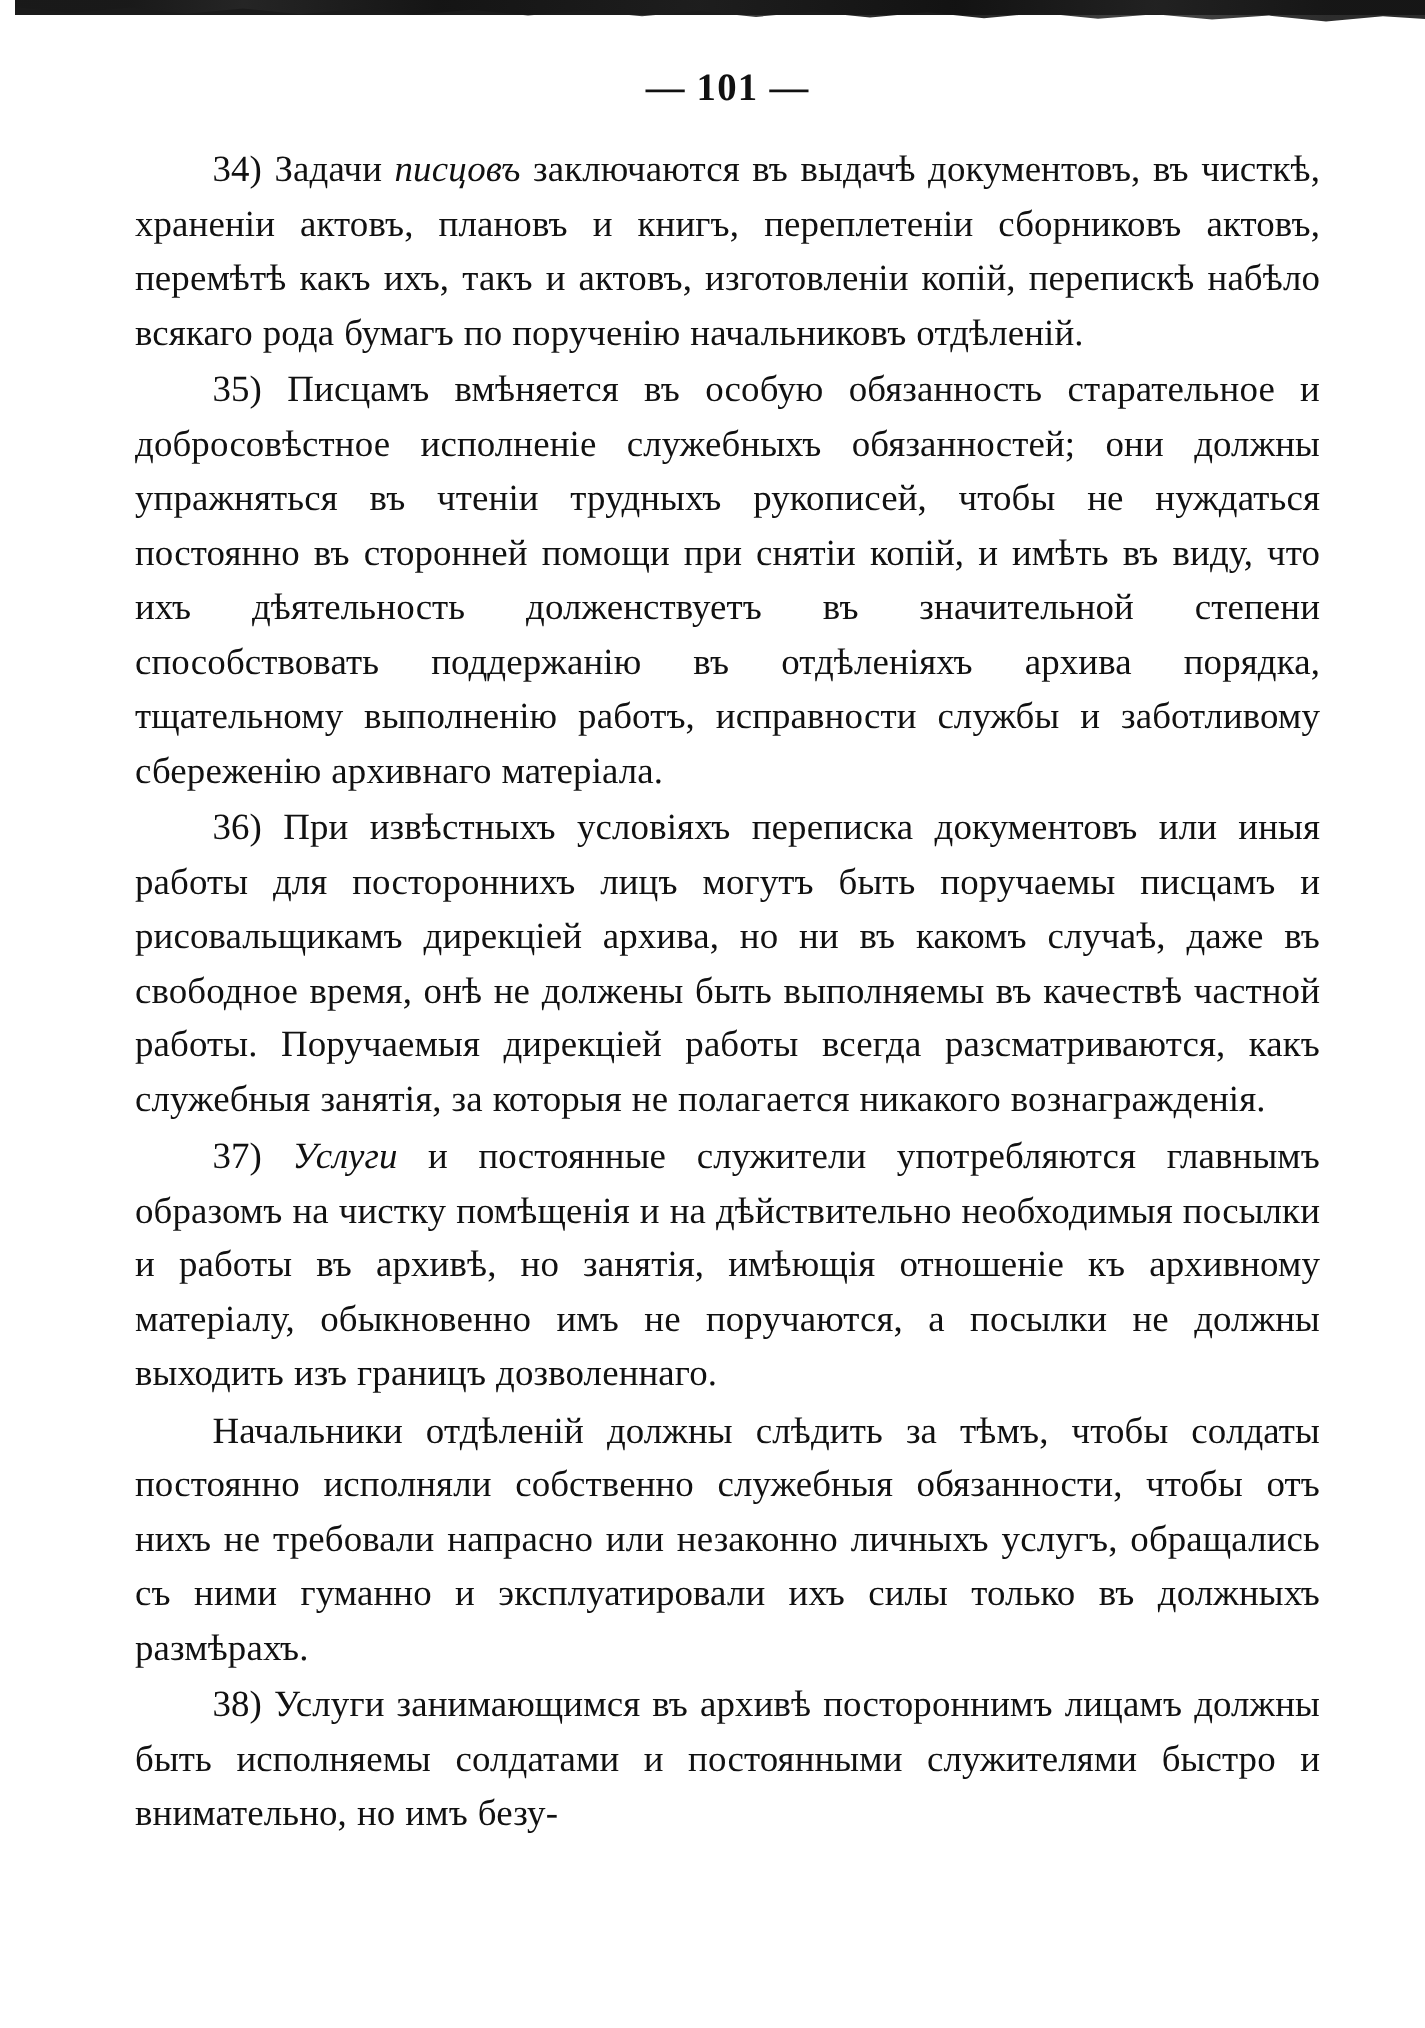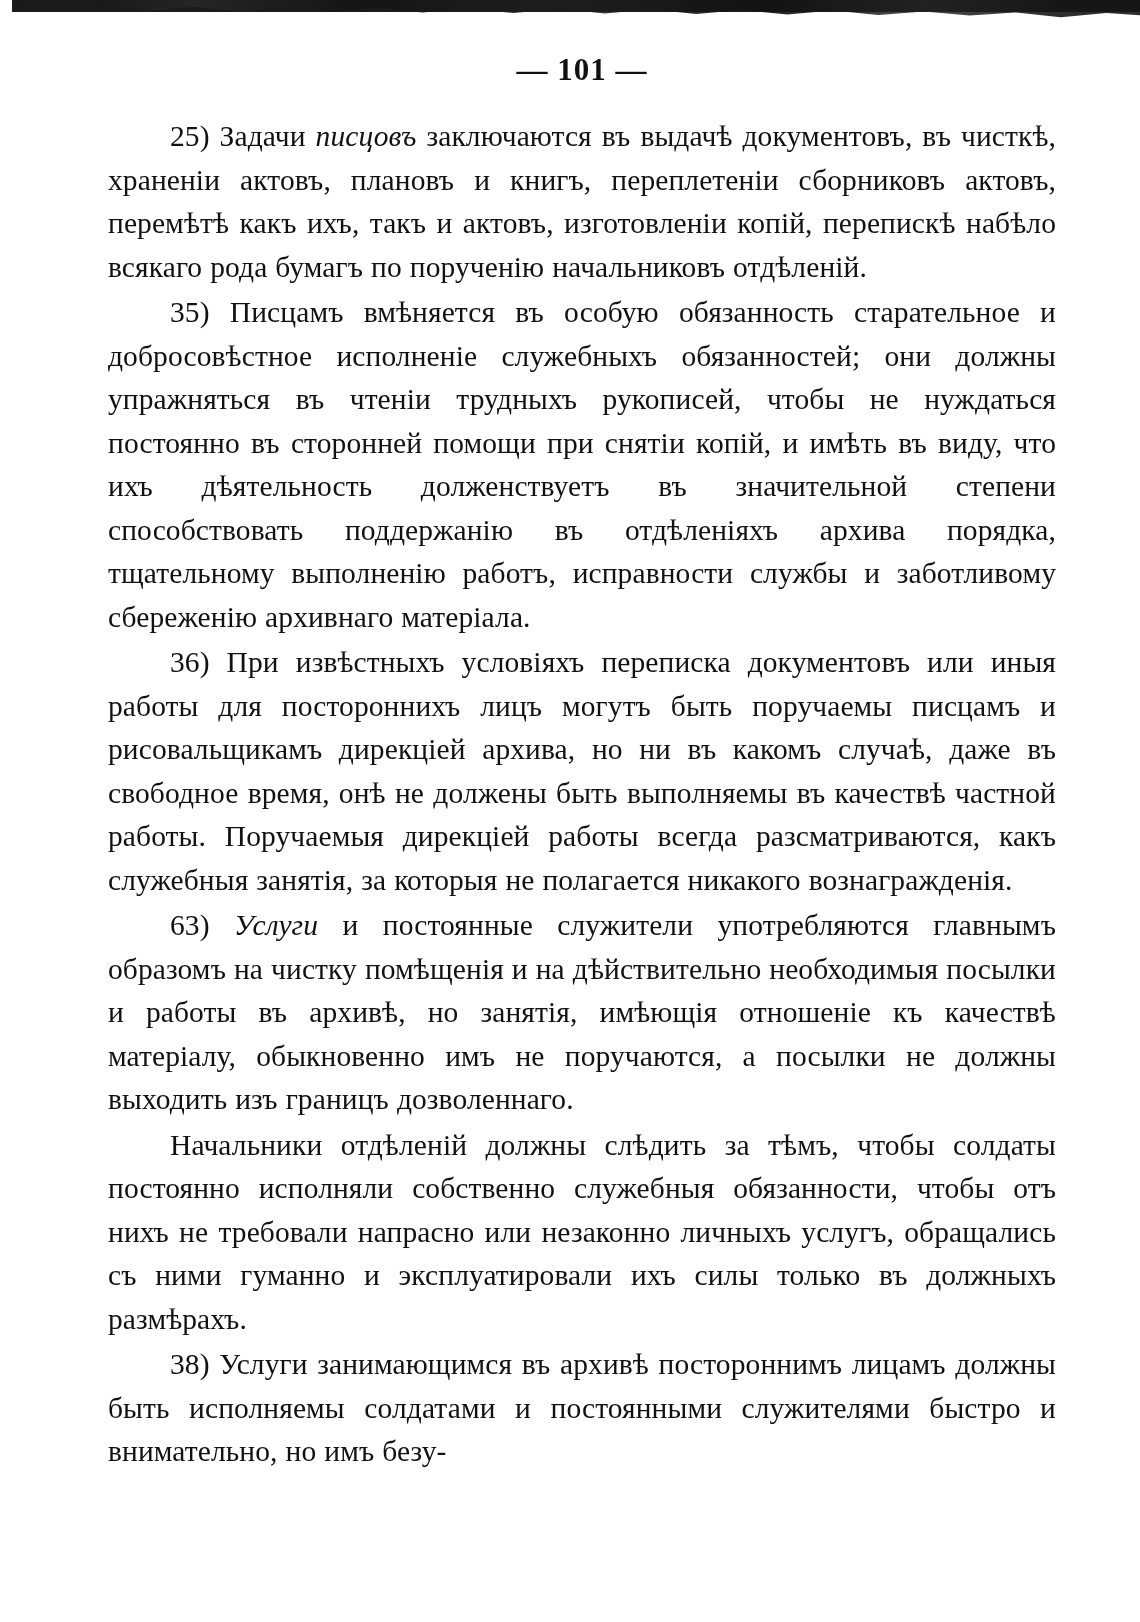--- a/index.html
+++ b/index.html
@@ -112,26 +112,26 @@
   <div class="folio">
     <span class="dash">—</span>
     <span>101</span>
     <span class="dash">—</span>
   </div>
 
   <div class="textblock">
 
 
 
-    <p class="para indent"><span>25) Задачи </span><span class="it">писцовъ</span><span> заключаются въ выдачѣ документовъ, въ чисткѣ, храненіи актовъ, плановъ и книгъ, переплетеніи сборниковъ актовъ, перемѣтѣ какъ ихъ, такъ и актовъ, изготовленіи копій, перепискѣ набѣло всякаго рода бумагъ по порученію начальниковъ отдѣленій.</span></p>
+    <p class="para indent"><span>34) Задачи </span><span class="it">писцовъ</span><span> заключаются въ выдачѣ документовъ, въ чисткѣ, храненіи актовъ, плановъ и книгъ, переплетеніи сборниковъ актовъ, перемѣтѣ какъ ихъ, такъ и актовъ, изготовленіи копій, перепискѣ набѣло всякаго рода бумагъ по порученію начальниковъ отдѣленій.</span></p>
 
     <p class="para indent">35) Писцамъ вмѣняется въ особую обязанность старательное и добросовѣстное исполненіе служебныхъ обязанностей; они должны упражняться въ чтеніи трудныхъ рукописей, чтобы не нуждаться постоянно въ сторонней помощи при снятіи копій, и имѣть въ виду, что ихъ дѣятельность долженствуетъ въ значительной степени способствовать поддержанію въ отдѣленіяхъ архива порядка, тщательному выполненію работъ, исправности службы и заботливому сбереженію архивнаго матеріала.</p>
 
     <p class="para indent">36) При извѣстныхъ условіяхъ переписка документовъ или иныя работы для постороннихъ лицъ могутъ быть поручаемы писцамъ и рисовальщикамъ дирекціей архива, но ни въ какомъ случаѣ, даже въ свободное время, онѣ не должены быть выполняемы въ качествѣ частной работы. Поручаемыя дирекціей работы всегда разсматриваются, какъ служебныя занятія, за которыя не полагается никакого вознагражденія.</p>
 
-    <p class="para indent"><span>63) </span><span class="it">Услуги</span><span> и постоянные служители употребляются главнымъ образомъ на чистку помѣщенія и на дѣйствительно необходимыя посылки и работы въ архивѣ, но занятія, имѣющія отношеніе къ качествѣ матеріалу, обыкновенно имъ не поручаются, а посылки не должны выходить изъ границъ дозволеннаго.</span></p>
+    <p class="para indent"><span>37) </span><span class="it">Услуги</span><span> и постоянные служители употребляются главнымъ образомъ на чистку помѣщенія и на дѣйствительно необходимыя посылки и работы въ архивѣ, но занятія, имѣющія отношеніе къ архивному матеріалу, обыкновенно имъ не поручаются, а посылки не должны выходить изъ границъ дозволеннаго.</span></p>
 
     <p class="para indent">Начальники отдѣленій должны слѣдить за тѣмъ, чтобы солдаты постоянно исполняли собственно служебныя обязанности, чтобы отъ нихъ не требовали напрасно или незаконно личныхъ услугъ, обращались съ ними гуманно и эксплуатировали ихъ силы только въ должныхъ размѣрахъ.</p>
 
     <p class="para indent">38) Услуги занимающимся въ архивѣ постороннимъ лицамъ должны быть исполняемы солдатами и постоянными служителями быстро и внимательно, но имъ безу-</p>
 
   </div>
 </div>
 
 </body></html>

